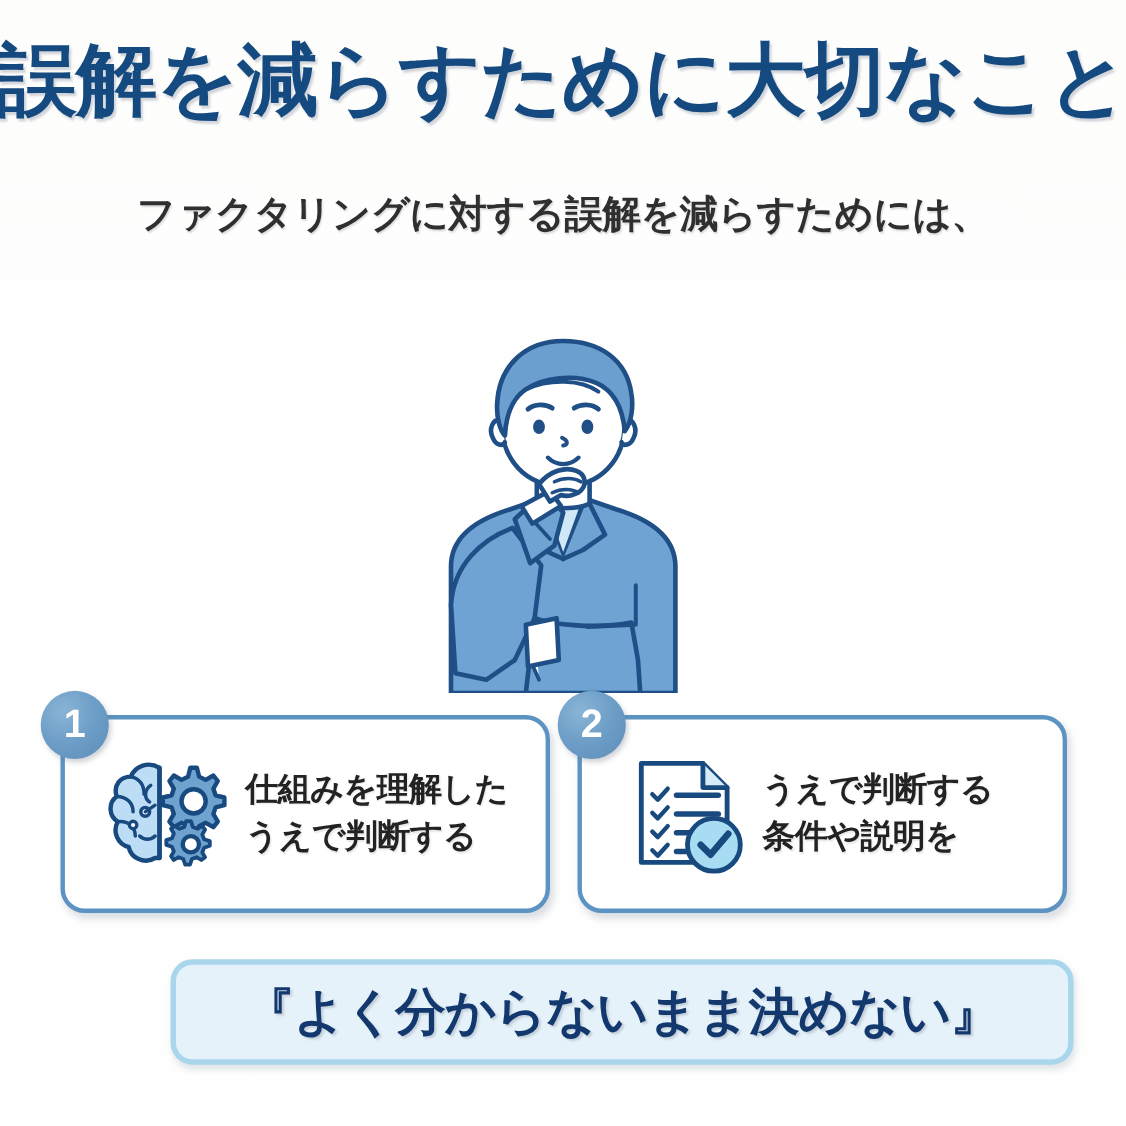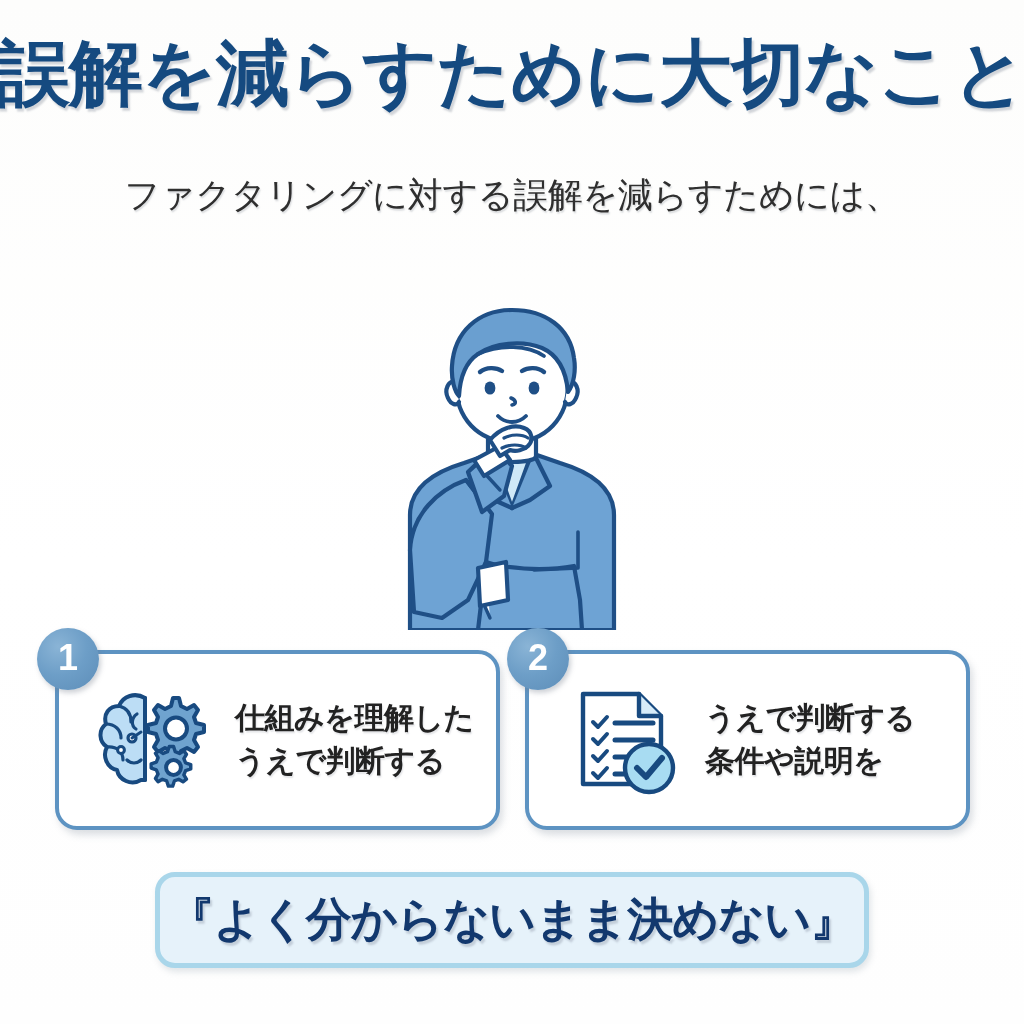--- a/index.html
+++ b/index.html
@@ -47,21 +47,21 @@
   .subtitle-wrap {
     position: absolute;
     top: 168px;
     left: 0;
     width: 1024px;
     text-align: center;
   }
   .subtitle-line {
     font-size: 35px;
     line-height: 1.52;
-    font-weight: 400;
+    font-weight: 700;
     color: #2f2f2f;
     letter-spacing: -0.4px;
     text-shadow: 1px 2px 1.5px rgba(140,145,155,0.30);
     white-space: nowrap;
   }
 
   
   .person-wrap {
     position: absolute;
     top: 300px;
@@ -118,36 +118,36 @@
   .card-icon {
     width: 112px;
     height: 112px;
     flex: 0 0 112px;
     display: flex;
     align-items: center;
     justify-content: center;
   }
   .card-icon svg { display: block; }
   .card-text {
-    margin-left: 26px;
+    margin-left: 14px;
     font-size: 30px;
     line-height: 1.42;
     font-weight: 700;
     color: #222222;
     letter-spacing: -0.5px;
     text-shadow: 1px 1.5px 1.5px rgba(150,155,165,0.26);
   }
   .card-text .l { display: block; white-space: nowrap; }
 
   
   .banner {
     position: absolute;
     top: 872px;
     left: 155px;
-    width: 714px;
+    width: 821px;
     height: 96px;
     box-sizing: border-box;
     background: #e6f2fa;
     border: 5px solid #a9d6ea;
     border-radius: 20px;
     display: flex;
     align-items: center;
     justify-content: center;
     box-shadow: 2px 4px 6px rgba(125,140,155,0.22);
   }

